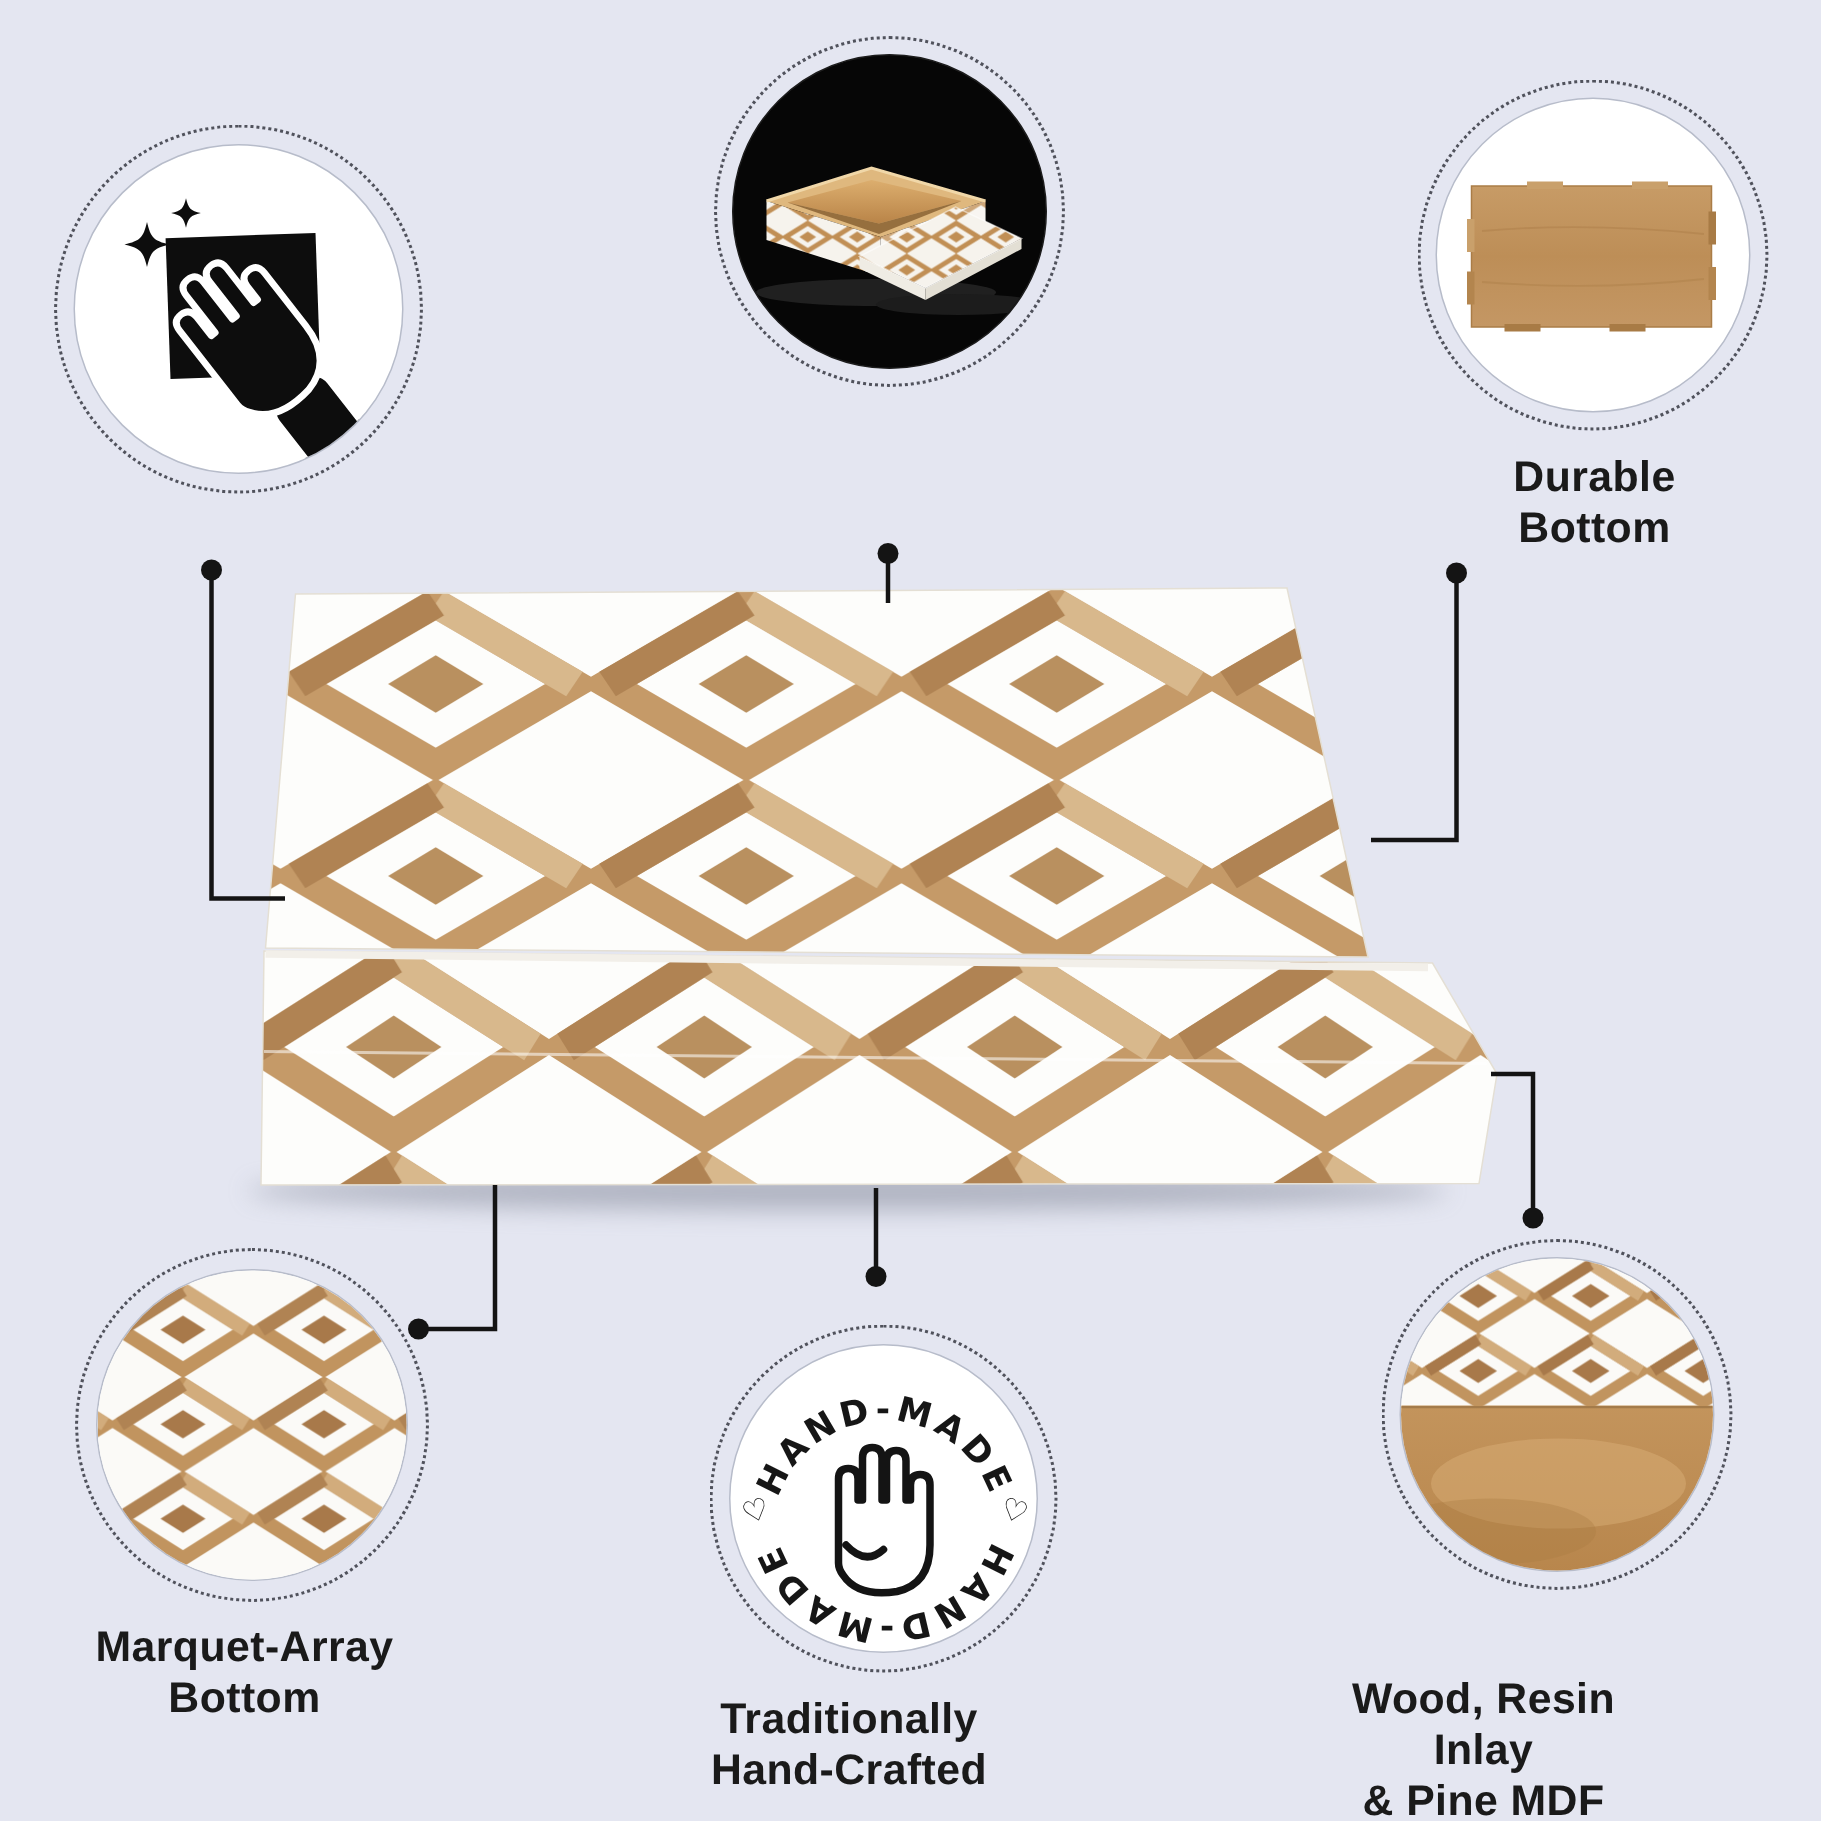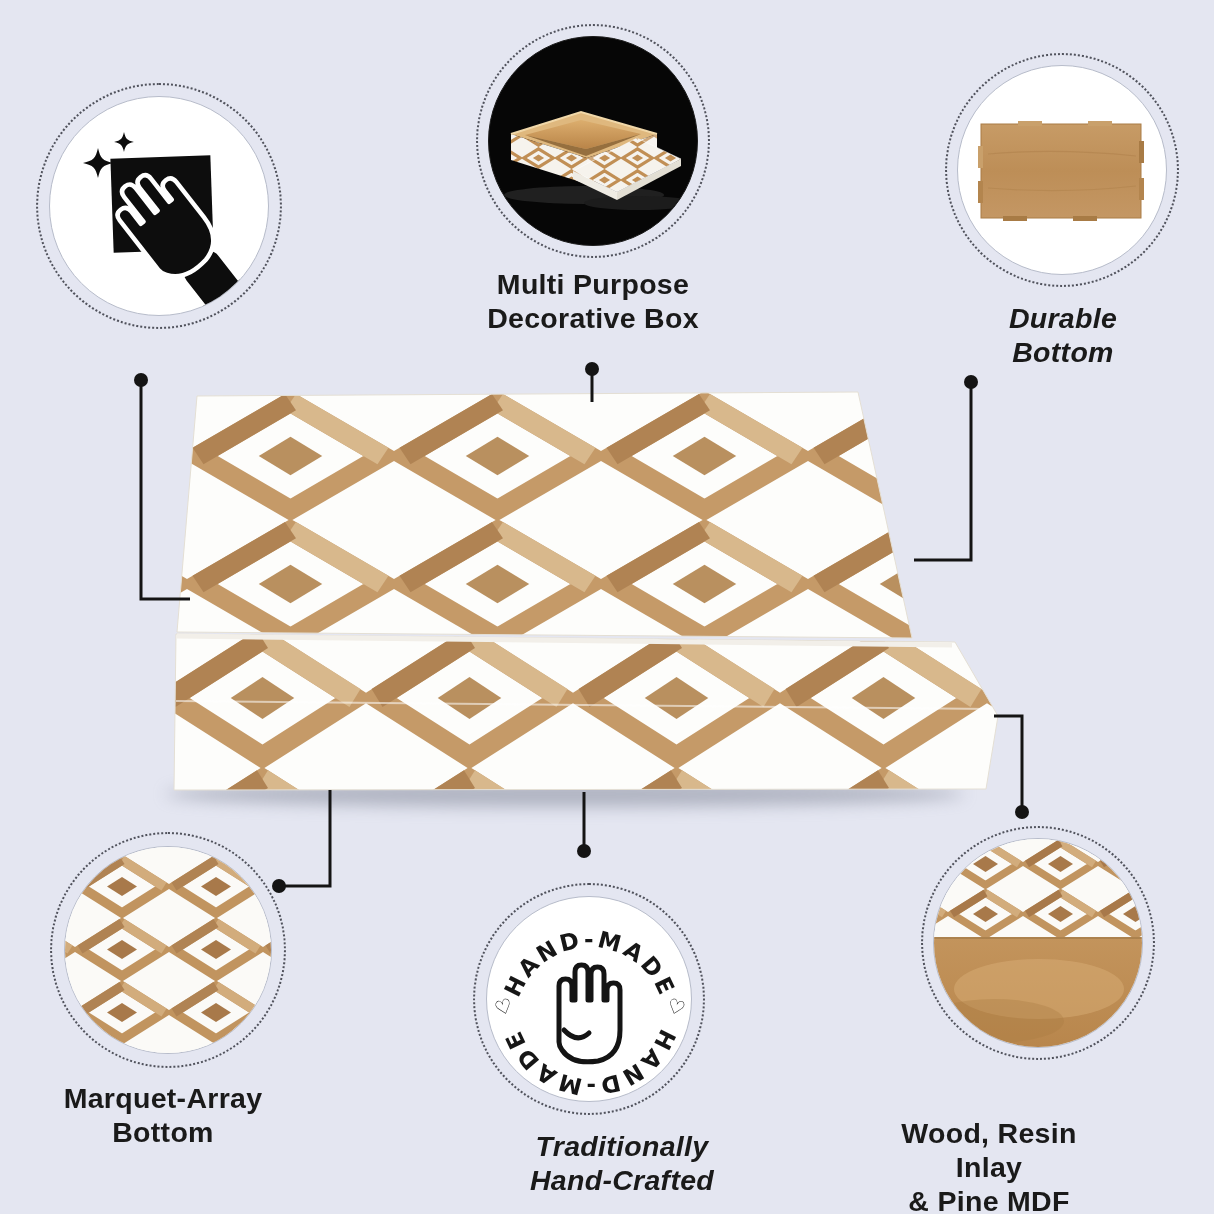--- a/index.html
+++ b/index.html
@@ -21,23 +21,23 @@
   }
   
   #ring-1{left:36px;top:83px;width:246px;height:246px;}   #inner-1{left:49px;top:96px;width:220px;height:220px;}
   #ring-2{left:476px;top:24px;width:234px;height:234px;}  #inner-2{left:488px;top:36px;width:210px;height:210px;}
   #ring-3{left:945px;top:53px;width:234px;height:234px;}  #inner-3{left:957px;top:65px;width:210px;height:210px;}
   #ring-4{left:50px;top:832px;width:236px;height:236px;}  #inner-4{left:64px;top:846px;width:208px;height:208px;}
   #ring-5{left:473px;top:883px;width:232px;height:232px;} #inner-5{left:486px;top:896px;width:206px;height:206px;}
   #ring-6{left:921px;top:826px;width:234px;height:234px;} #inner-6{left:933px;top:838px;width:210px;height:210px;}
   #label-1{left:160px;top:337px;}
   #label-2{left:593px;top:267px;}
-  #label-3{left:1063px;top:301px;font-style:italic;}
+  #label-3{left:1063px;top:301px;}
   #label-4{left:163px;top:1081px;}
-  #label-5{left:622px;top:1129px;font-style:italic;}
+  #label-5{left:566px;top:1129px;}
   #label-6{left:989px;top:1083px;margin-top:33px;}
 </style>
 </head>
 <body>
 
 <div id="canvas">
 
   <svg id="diagram-svg" viewBox="0 0 1214 1214" xmlns="http://www.w3.org/2000/svg" xmlns:xlink="http://www.w3.org/1999/xlink">
     <defs>
       <g id="tile">
@@ -127,22 +127,20 @@
         <polyline points="22,97 92,75 168,97" fill="none" stroke="#f0d7a8" stroke-width="2"></polyline>
       </g>
       <g>
         <polygon points="84,134 128,155 128,163 84,142" fill="#efece4"></polygon>
         <polygon points="128,155 192,122 192,129 128,163" fill="#e3dfd4"></polygon>
         <polygon points="84,134 148,101 192,122 128,155" fill="url(#p2)"></polygon>
         <polygon points="84,134 148,101 192,122 128,155" fill="none" stroke="#ffffff" stroke-width="1" opacity="0.5"></polygon>
       </g>
     </svg>
   </div>
-  <div class="feature-label" id="label-2">Multi Purpose
-Decorative Box</div>
 
   <div class="ring" id="ring-3"></div>
   <div class="inner" id="inner-3">
     <svg width="210" height="210" viewBox="0 0 210 210">
       <defs>
         <linearGradient id="g3" x1="0" y1="0" x2="0" y2="1">
           <stop offset="0" stop-color="#c79b66"></stop>
             <stop offset="0.5" stop-color="#bd8e57"></stop>
             <stop offset="1" stop-color="#c49764"></stop>
         </linearGradient>

